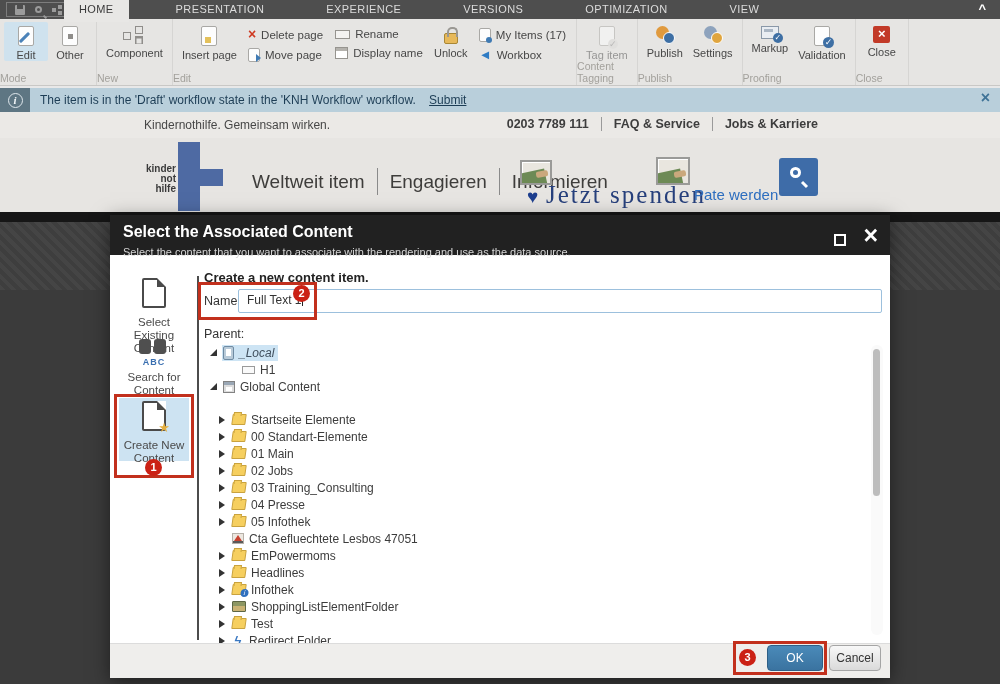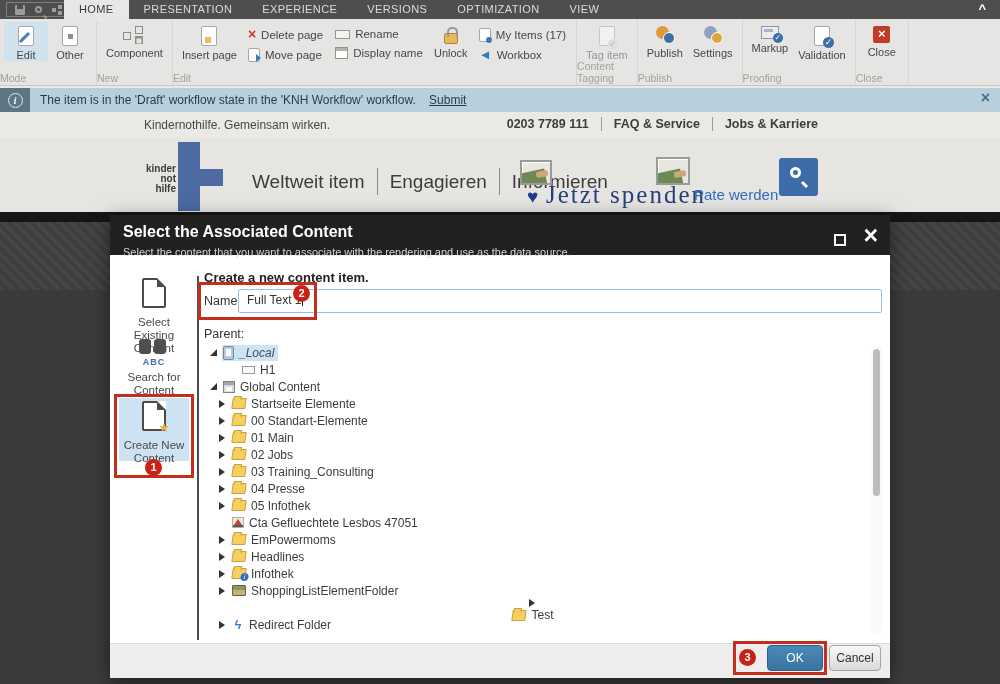--- a/index.html
+++ b/index.html
@@ -11,21 +11,21 @@
   #topbar { position:absolute; left:0; top:0; width:1000px; height:19px; background:#4e4e4e; z-index:30; }
   .tb-icons { position:absolute; left:6px; top:2px; height:15px; display:flex; align-items:center; gap:10px;
               border:1px solid #7d7d7d; padding:0 8px; }
   .tbi { display:inline-block; position:relative; }
   .i-save { width:10px; height:10px; background:#9b9b9b; border-radius:1px; }
   .i-save::before { content:""; position:absolute; left:2px; top:0; width:6px; height:4px; background:#4e4e4e; }
   .i-mag { width:7px; height:7px; border:2px solid #9b9b9b; border-radius:50%; }
   .i-mag::after { content:""; position:absolute; left:7px; top:7px; width:2px; height:4px; background:#9b9b9b; transform:rotate(-45deg); }
   .i-share { width:10px; height:10px; }
   .i-share::before { content:""; position:absolute; left:0; top:3px; width:4px; height:4px; background:#9b9b9b; box-shadow:6px -3px 0 #9b9b9b, 6px 3px 0 #9b9b9b; }
-  #ribbon-tabs { position:absolute; left:64px; top:0; height:19px; display:flex; }
+  #ribbon-tabs { position:absolute; left:64px; top:0; height:19px; display:flex;gap:32px; }
   .tab { height:15px; line-height:19px; padding:0 15px; font-size:11px; letter-spacing:.4px; color:#dcdcdc; cursor:default; }
   .tab.active { background:#e8e7e5; color:#3a3a3a; height:22px; }
   .tb-caret { position:absolute; right:14px; top:1px; color:#fff; font-size:13px; font-weight:bold; }
 
   
   #ribbon { position:absolute; left:0; top:19px; width:1000px; height:67px; background:#e6e5e3; border-bottom:1px solid #c9c8c6; display:flex; z-index:25; }
   .rgroup { position:relative; border-right:1px solid #d6d5d3; padding:3px 4px 14px 4px; }
   .grow { display:flex; align-items:flex-start; height:50px; }
   .glabel { position:absolute; left:0; right:0; bottom:1px; text-align:left; font-size:10.5px; color:#a3a19c; }
   .bbtn { display:flex; flex-direction:column; align-items:center; justify-content:flex-start; min-width:44px; padding:4px 5px 0 5px; border-radius:2px; }
@@ -410,21 +410,21 @@
             </div>
             <div class="trow" style="padding-left: 6px;">
               <span class="arrow-slot">
                 <span class="ar-exp"></span>
               </span>
               <span class="hl">
                 <span class="ticon t-global-content-icon"></span>
                 <span class="tlbl">Global Content</span>
               </span>
             </div>
-            <div class="trow" style="padding-left: 15px;">
+            <div class="trow" style="padding-left: 15px; margin-top: 16px;">
               <span class="arrow-slot">
                 <span class="ar-col"></span>
               </span>
               <span class="hl">
                 <span class="ticon t-folder-icon"></span>
                 <span class="tlbl">Startseite Elemente</span>
               </span>
             </div>
             <div class="trow" style="padding-left: 15px;">
               <span class="arrow-slot">
@@ -516,21 +516,21 @@
             </div>
             <div class="trow" style="padding-left: 15px;">
               <span class="arrow-slot">
                 <span class="ar-col"></span>
               </span>
               <span class="hl">
                 <span class="ticon t-shopping-folder-icon"></span>
                 <span class="tlbl">ShoppingListElementFolder</span>
               </span>
             </div>
-            <div class="trow" style="padding-left: 15px; flex-direction: column;">
+            <div class="trow" style="padding-left: 15px;">
               <span class="arrow-slot">
                 <span class="ar-col"></span>
               </span>
               <span class="hl">
                 <span class="ticon t-folder-icon"></span>
                 <span class="tlbl">Test</span>
               </span>
             </div>
             <div class="trow" style="padding-left: 15px;">
               <span class="arrow-slot">

